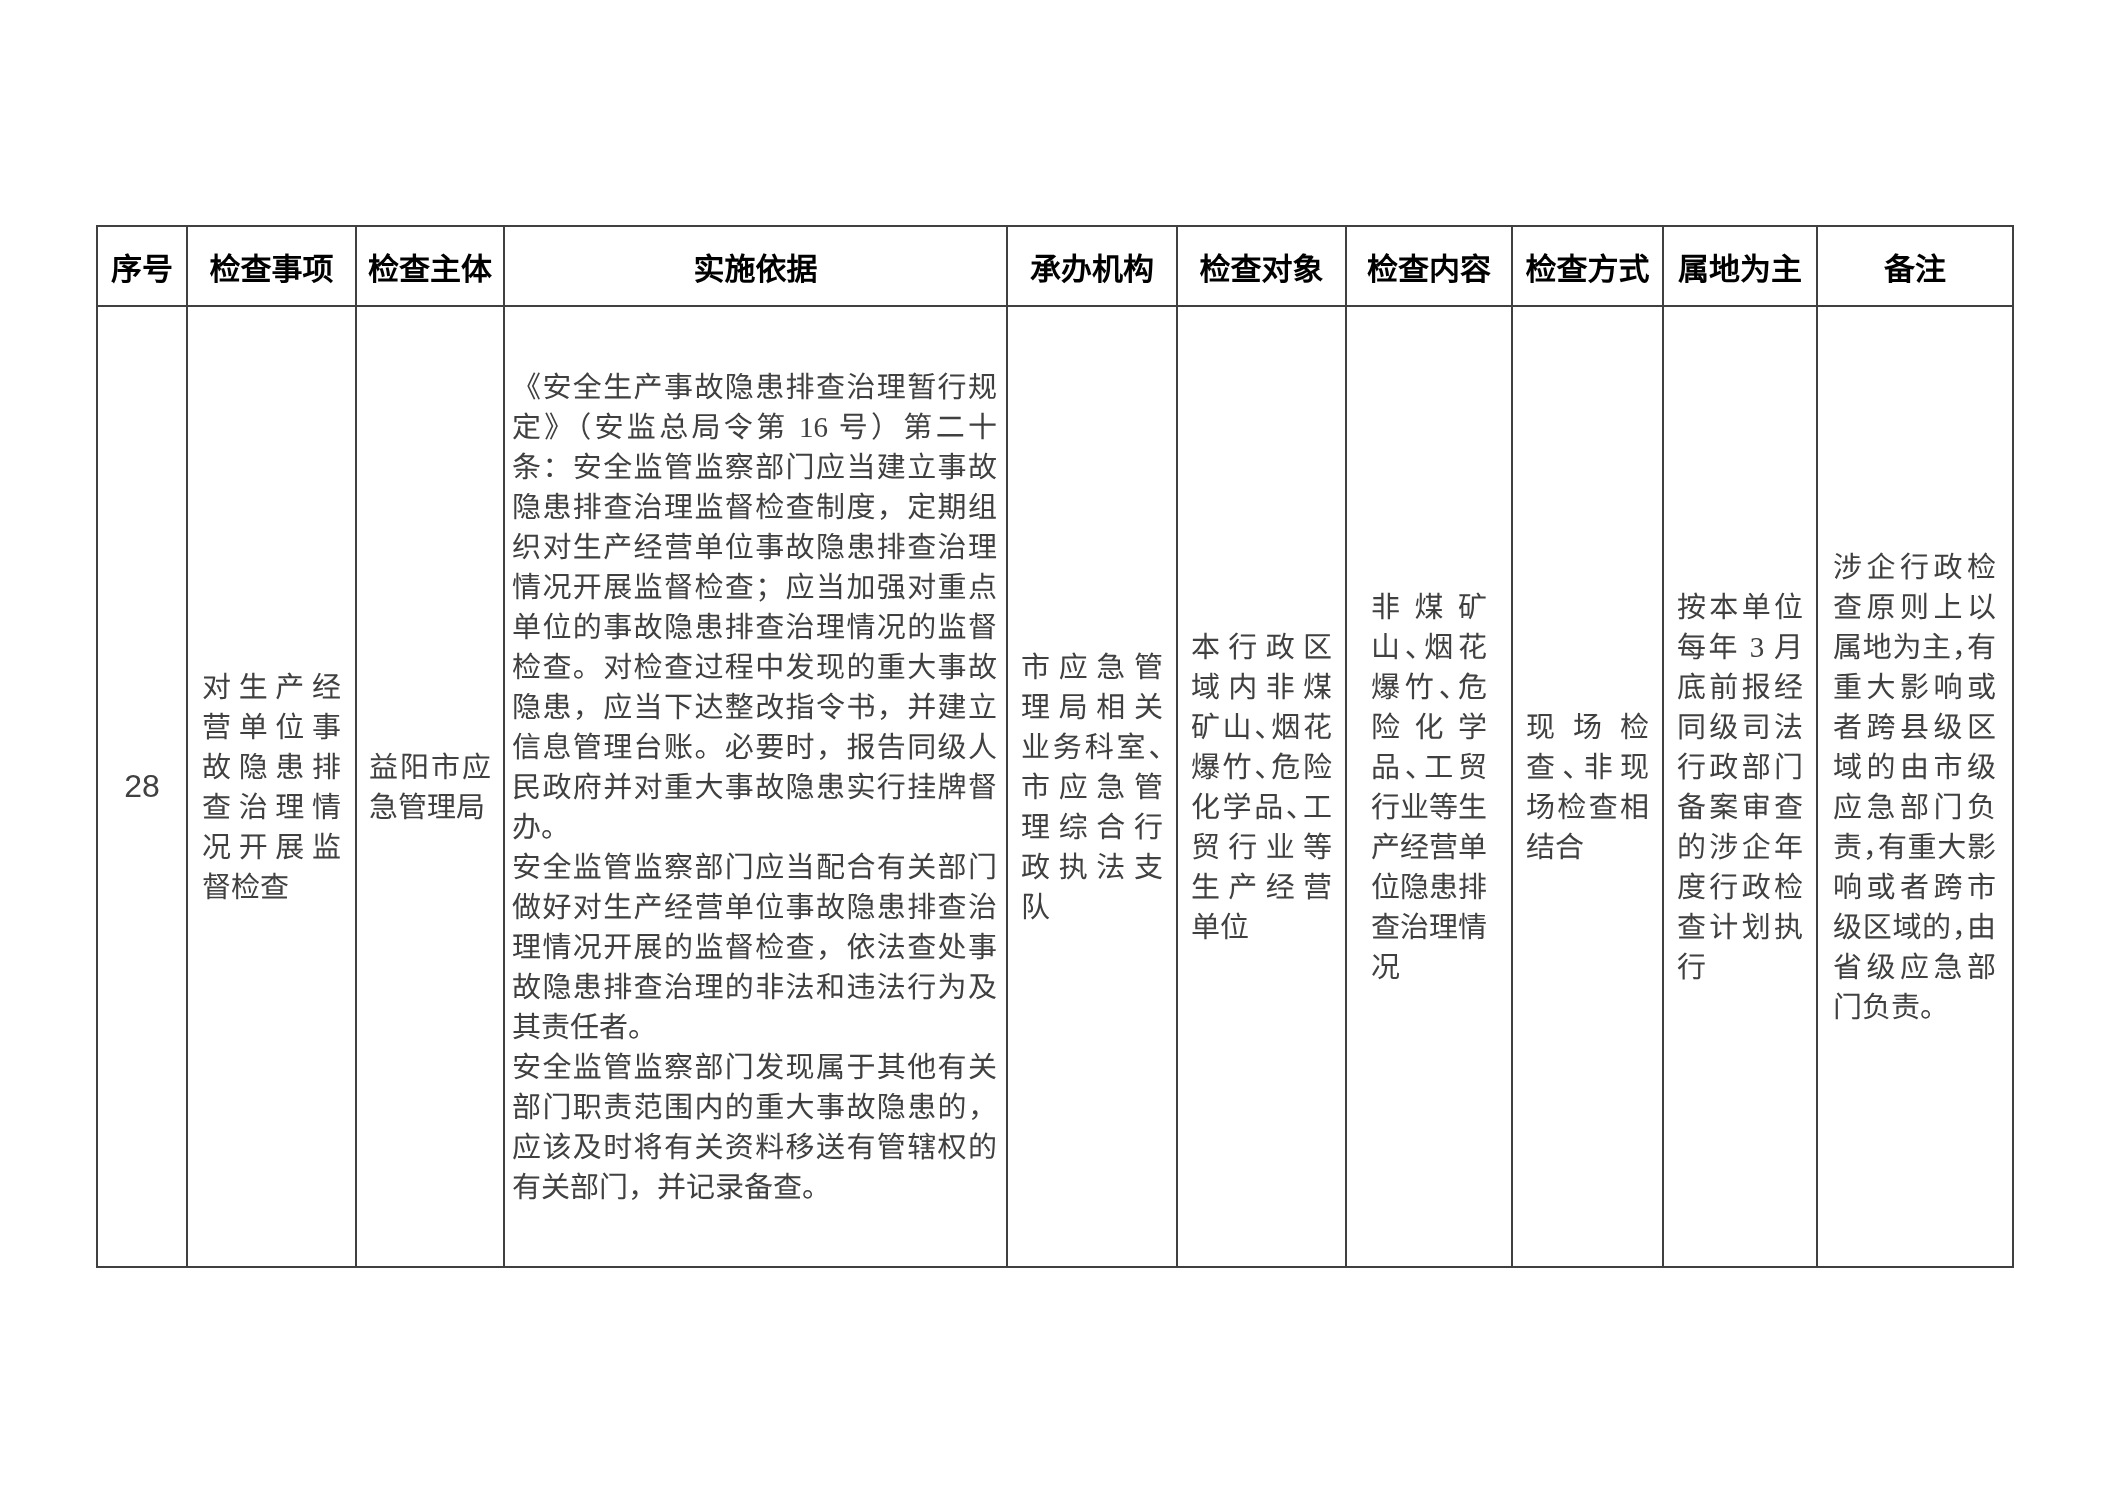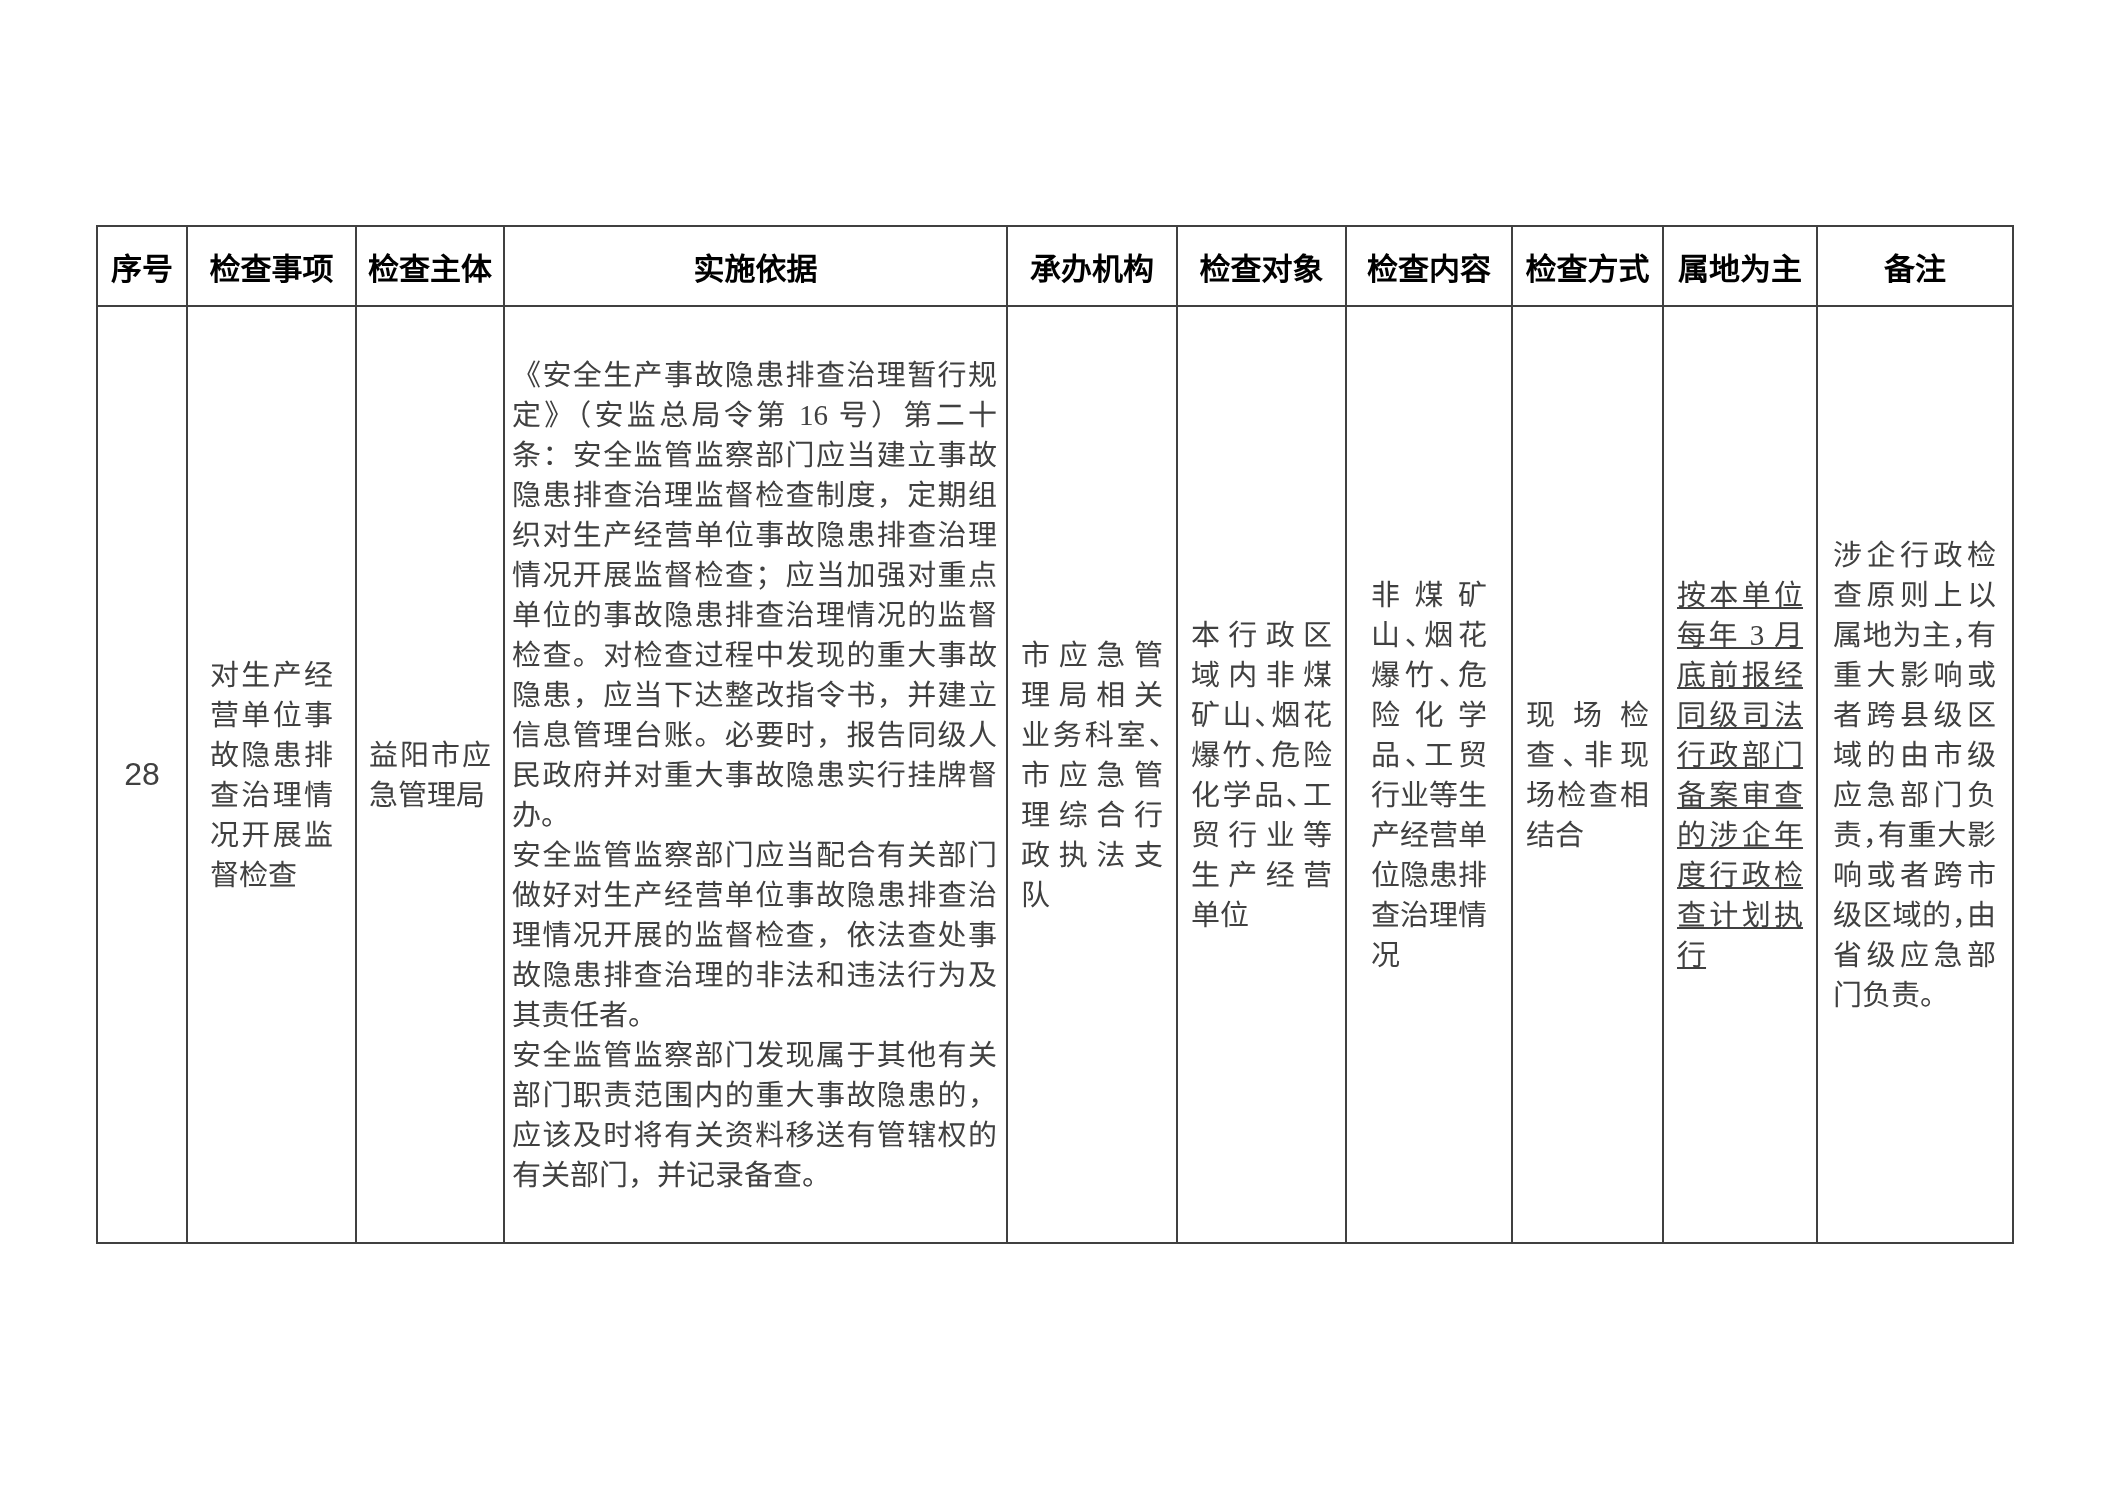--- a/index.html
+++ b/index.html
@@ -57,27 +57,27 @@
   .jl {
     text-align: justify;
     text-align-last: justify;
     line-height: 40px;
     font-feature-settings: "halt" 1;
     white-space: nowrap;
   }
   .jl:last-child {
     text-align-last: left;
   }
-  td.c-item      { padding: 0 22px; margin-left: 44px; }
+  td.c-item      { padding: 0 14px; margin-left: 44px; }
   td.c-subject   { padding: 0 12px; }
   td.c-agency    { padding: 0 13px; }
   td.c-target    { padding: 0 13px; }
   td.c-content   { padding: 0 24px; }
   td.c-method    { padding: 0 13px; }
-  td.c-frequency { padding: 0 13px; text-decoration: underline; }
+  td.c-frequency { padding: 12px 13px; }
   td.c-remark    { padding: 0 16px 0 15px; }
   
   td.c-basis { padding: 0 9px 0 7px; }
   td.c-basis .para {
     margin: 0;
     text-align: justify;
     line-height: 40px;
   }
   .pagenum {
     position: absolute;

